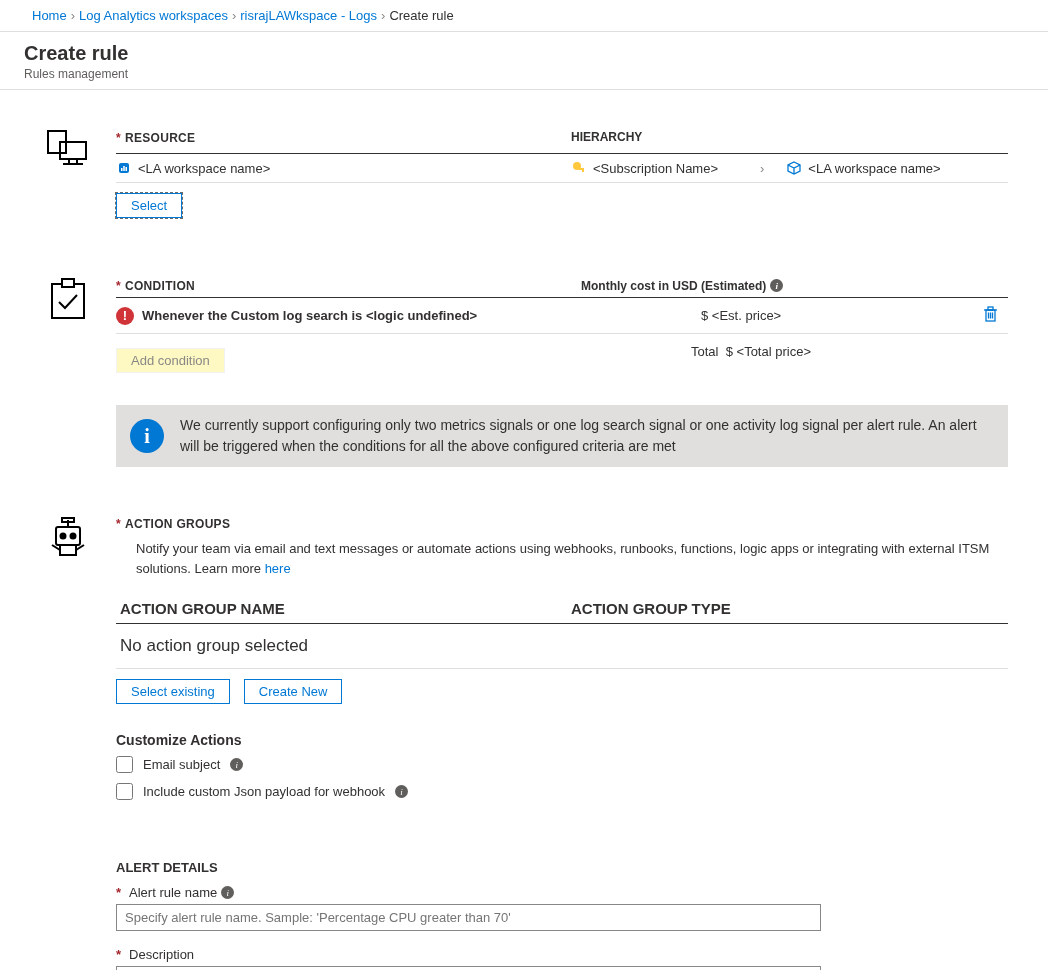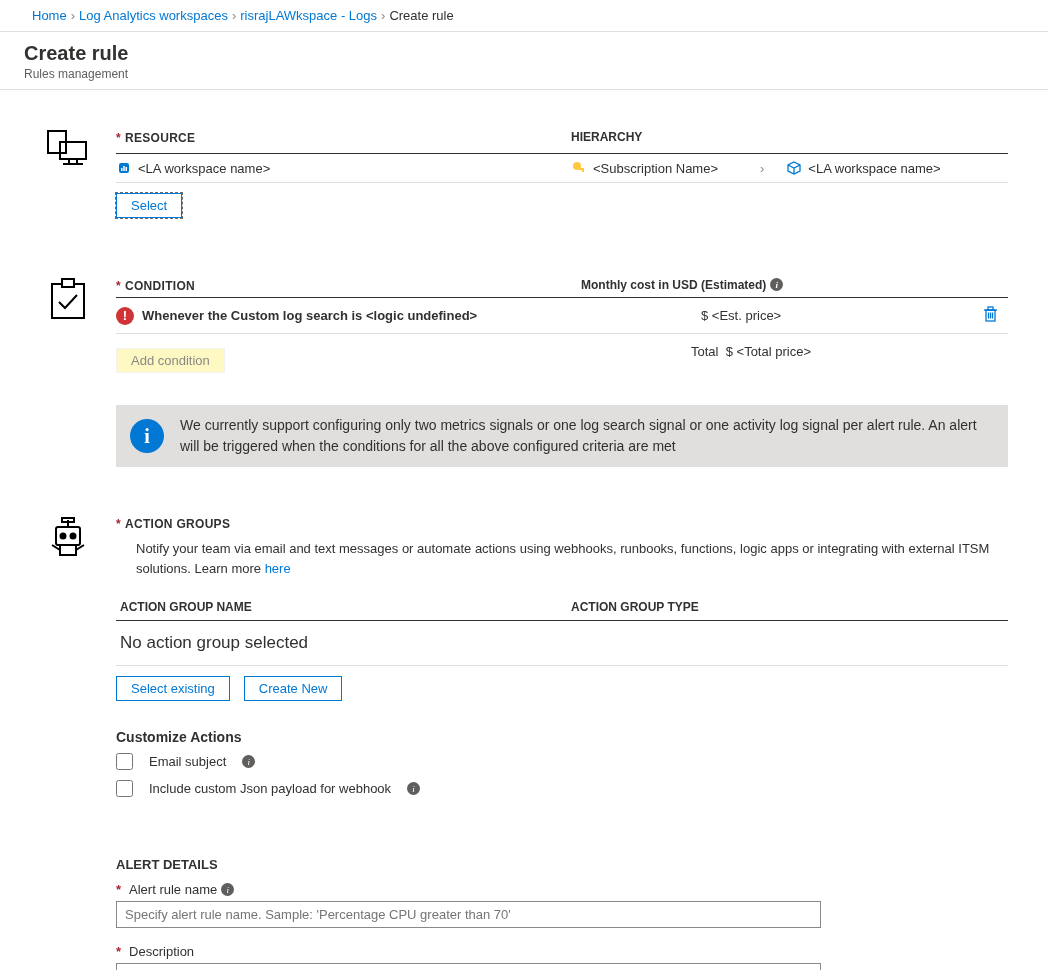--- a/index.html
+++ b/index.html
@@ -31,43 +31,43 @@
 .resource-row .col-right { flex: 1; display:flex; align-items:center; gap:6px; }
 .icon-sm { width:16px; height:16px; display:inline-flex; align-items:center; justify-content:center; flex-shrink:0; }
 
 .btn { background: #fff; border: 1px solid #0078d4; color: #0078d4; padding: 4px 14px; font-size: 13px; cursor: pointer; font-family: inherit; }
 .btn-disabled { background:#fef9c3; border:1px solid #f3f2f1; color:#8a8886; cursor:default; }
 .btn-box { display:inline-block; margin-top:10px;border-radius:12px; }
 .btn-dashed { outline: 1px dashed #6b6b6b; outline-offset: 0; }
 
 .condition-header { display:flex; border-bottom: 1px solid #323130; padding-bottom: 4px; }
 .condition-header .c1 { flex: 0 0 465px; }
-.condition-header .c2 { flex: 1; display:flex; align-items:flex-start; gap:4px; font-size: 12px; font-weight: 700; }
+.condition-header .c2 { flex: 1; display:flex; align-items:center; gap:4px; font-size: 12px; font-weight: 700; }
 .condition-row { display:flex; align-items:center; border-bottom: 1px solid #e1dfdd; padding: 8px 0; }
 .condition-row .c1 { flex: 0 0 465px; display:flex; align-items:center; gap:8px; font-size: 13px; font-weight:600; }
 .condition-row .c2 { flex: 0 0 320px; padding-left:120px; }
 .condition-row .c3 { flex:1; display:flex; justify-content:flex-end; padding-right:10px; }
 .total-row { display:flex; padding: 10px 0 4px 0; }
 .total-row .t1 { flex: 0 0 465px; }
 .total-row .t2 { flex:1; padding-left:110px; }
 
 .info-bar { display:flex; align-items:center; background:#e1dfdd; padding:10px 14px; margin-top:28px; gap:16px; }
 .info-bar .info-circle { width:34px; height:34px; border-radius:50%; background:#0078d4; color:#fff; display:flex; align-items:center; justify-content:center; font-family:Georgia,serif; font-size:20px; font-weight:700; flex-shrink:0; }
 .info-bar .text { font-size:14px; line-height:1.5; color:#323130; }
 
 .action-desc { font-size:13px; line-height:1.5; margin-top:2px; margin-bottom:18px;margin-left:20px; }
 
-.ag-header { display:flex; border-bottom: 1px solid #323130; padding-bottom: 6px; padding-top:4px; font-size:12px; font-weight:700; }
+.ag-header { display:flex; border-bottom: 1px solid #323130; padding-bottom: 6px; padding-top:4px; font-size:15px; font-weight:700; }
 .ag-header .a1 { flex: 0 0 455px; padding-left: 4px; }
 .ag-row { border-bottom: 1px solid #e1dfdd; padding: 12px 4px; font-size:17px; }
 
 .btn-group { display:flex; gap:14px; margin-top:10px; }
 
 .customize-title { font-size:14px; font-weight:700; margin-top:28px; margin-bottom:8px; }
-.checkbox-row { display:flex; align-items:center; gap:16px; margin-bottom:10px; font-size:13px; }
+.checkbox-row { display:flex; align-items:center; gap:10px; margin-bottom:10px; font-size:13px; }
 .checkbox-row input[type=checkbox]{ width:17px; height:17px; }
 
 .alert-details-title { font-size:13px; font-weight:700; margin-top:60px; margin-bottom:10px; }
 .form-label { font-size:13px; margin-bottom:4px; display:flex; align-items:center; gap:4px; }
 .text-input { width:705px; max-width:100%; border:1px solid #8a8886; padding:5px 8px; font-size:13px; font-family:inherit; color:#605e5c; margin-bottom:16px; }
 .text-area { width:705px; max-width:100%; border:1px solid #8a8886; padding:5px 8px; font-size:13px; font-family:inherit; color:#605e5c; height:28px; resize:none; }
 
 .info-glyph { display:inline-flex; width:13px; height:13px; border-radius:50%; background:#605e5c; color:#fff; font-size:9px; align-items:center; justify-content:center; font-style:italic; font-family:Georgia,serif; }
 .alert-glyph { display:inline-flex; width:18px; height:18px; border-radius:50%; background:#d13438; color:#fff; font-size:13px; font-weight:700; align-items:center; justify-content:center; }
 .chevron { color:#8a8886; }

